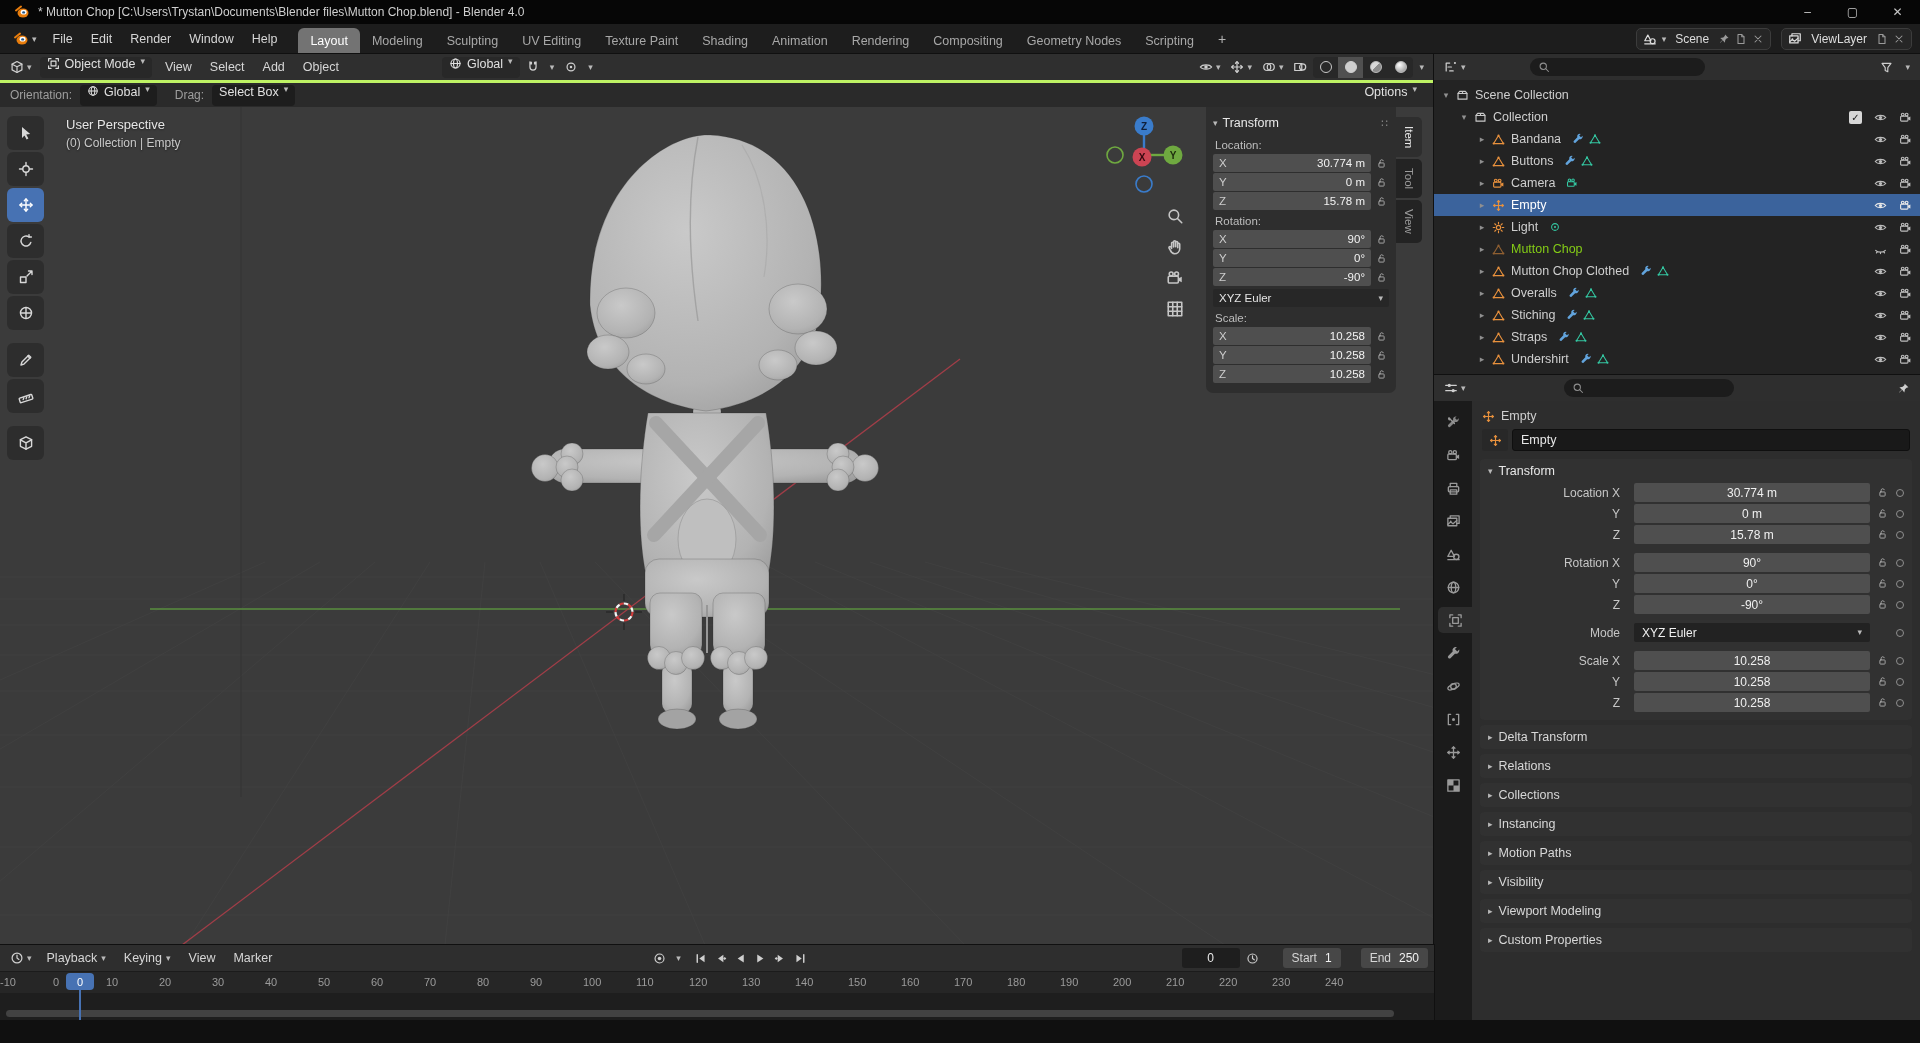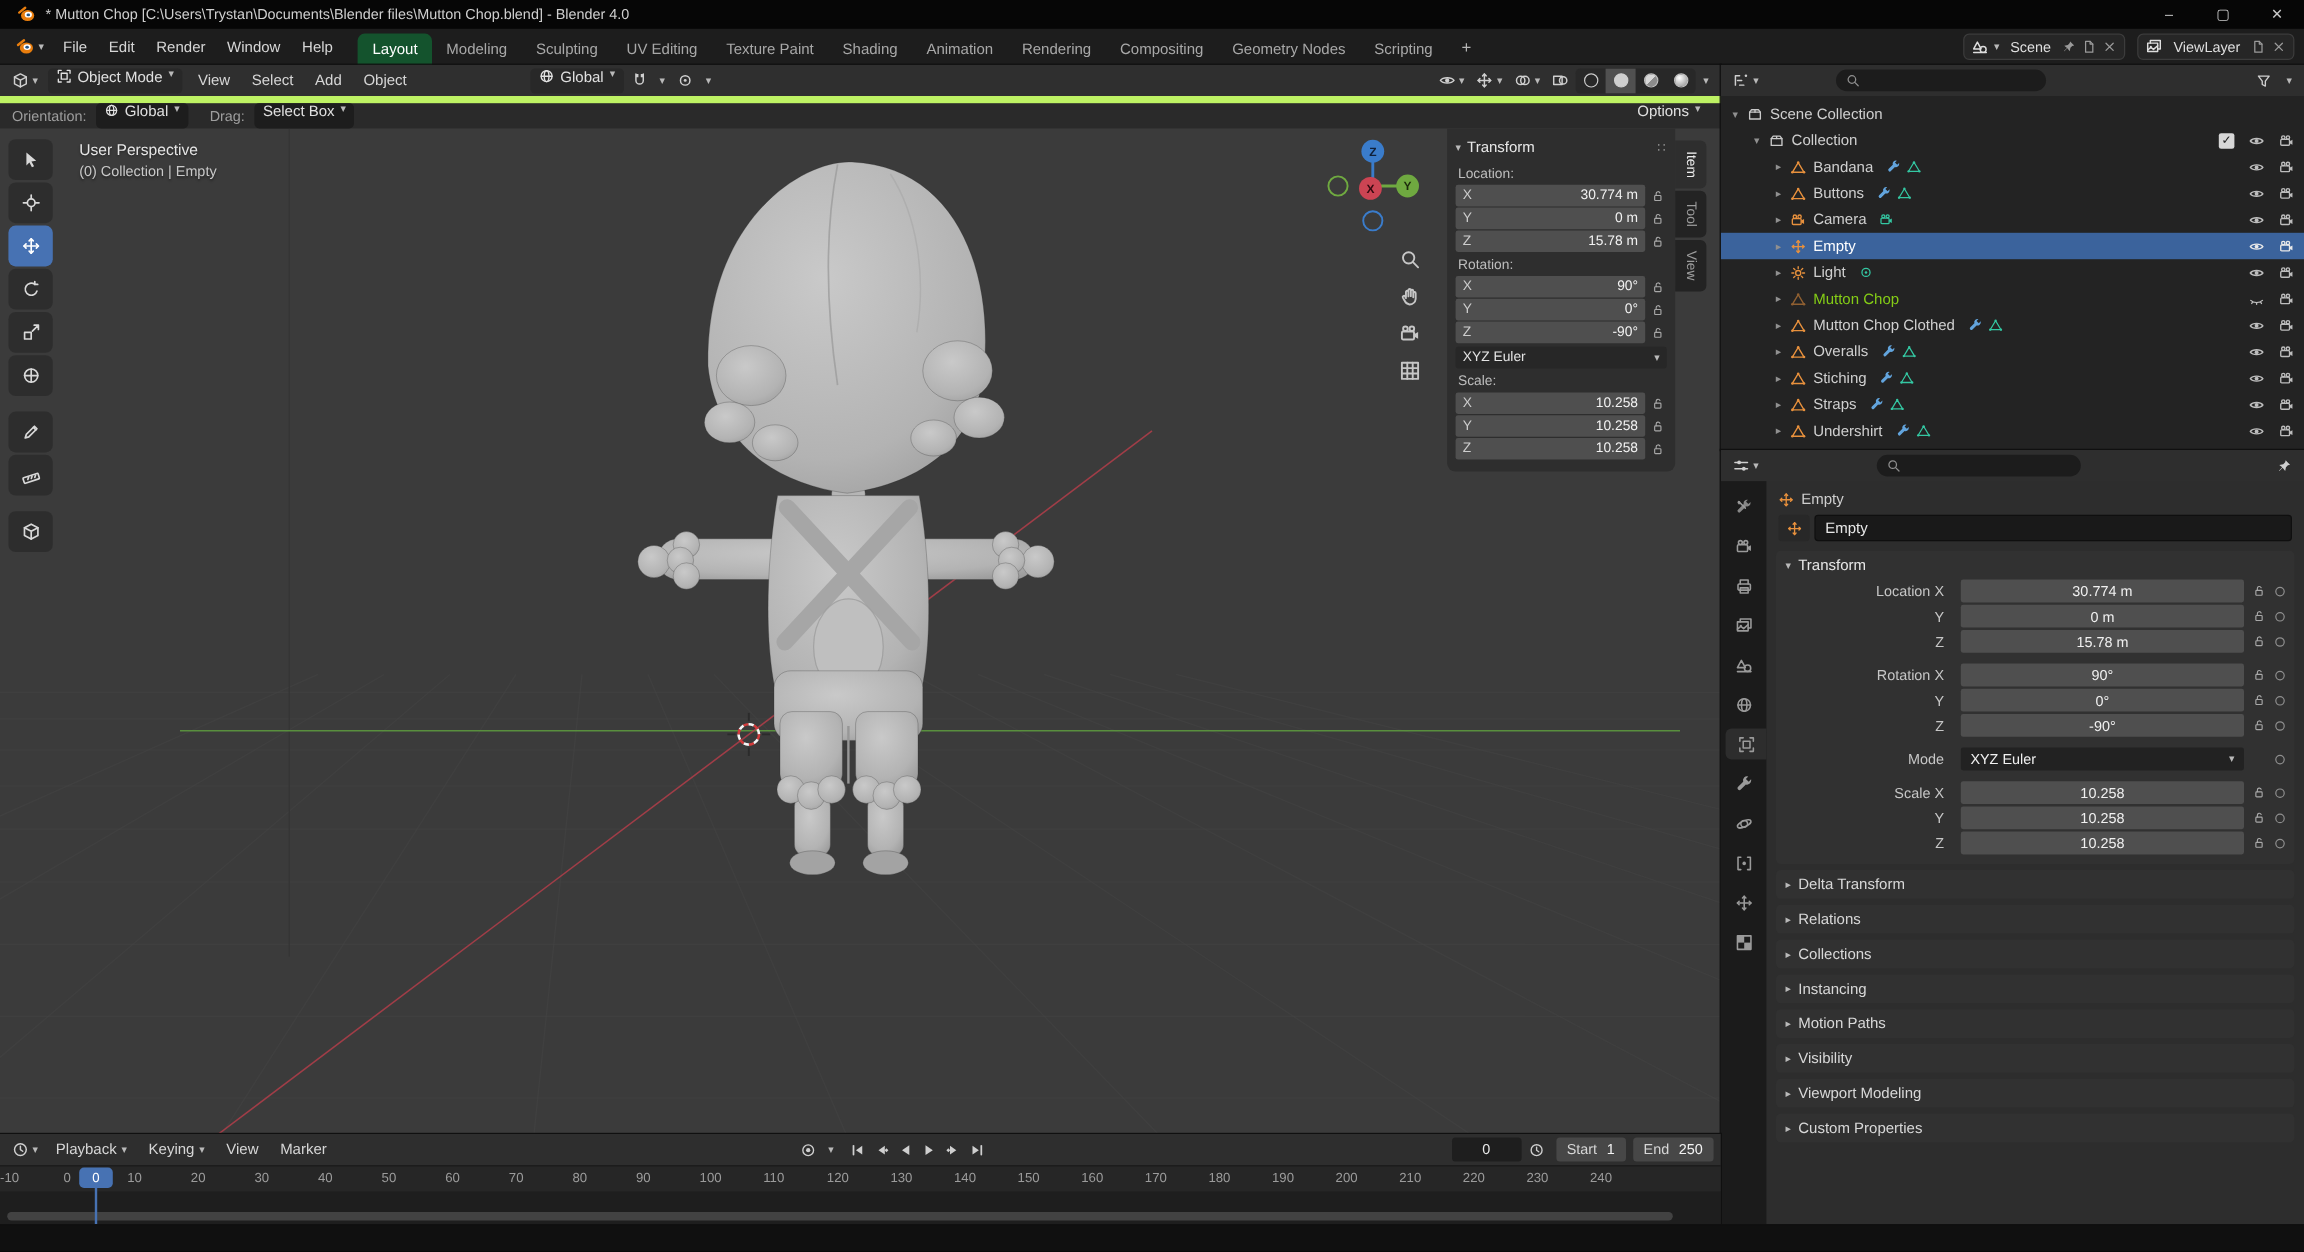--- a/index.html
+++ b/index.html
@@ -14,21 +14,21 @@
 .tb-title{font-size:12px;color:#cfcfcf;white-space:nowrap}
 .win-controls{margin-left:auto;display:flex;height:100%}
 .win-btn{width:45px;display:flex;align-items:center;justify-content:center;color:#c9c9c9;font-size:12px}
 
 .topbar{position:absolute;left:0;top:24px;width:1920px;height:30px;background:#1d1d1d;display:flex;align-items:center;padding:0 8px;gap:2px}
 .tb-logo{display:flex;align-items:center;gap:3px;padding:0 5px}
 .menubar{display:flex;height:100%;align-items:center}
 .menu-item{padding:0 9px;font-size:12.5px;color:#d6d6d6;height:100%;display:flex;align-items:center;gap:4px}
 .workspaces{display:flex;height:100%;margin-left:10px;align-items:flex-end}
 .ws-tab{padding:0 12px;height:26px;display:flex;align-items:center;font-size:12.5px;color:#a8a8a8;border-radius:6px 6px 0 0;white-space:nowrap}
-.ws-tab.active{background:#14532d;color:#fff}
+.ws-tab.active{background:#737373;color:#fff}
 .ws-add{color:#b5b5b5;padding:0 10px;font-size:14px}
 .idblock{display:flex;align-items:center;gap:5px;background:#262626;border:1px solid #3c3c3c;border-radius:5px;height:22px;padding:0 6px;margin-left:8px;color:#dedede}
 .idname{font-size:12px;padding:0 4px}
 .dimi{color:#9a9a9a}
 
 .panel-header{height:26px;background:#2e2e2e;display:flex;align-items:center;padding:0 6px;gap:4px}
 .hbtn{display:flex;align-items:center;gap:3px;padding:0 4px;height:22px;border-radius:4px;color:#cfcfcf}
 .dd{display:flex;gap:5px;background:#282828;border-radius:4px;height:21px;padding:0 7px;font-size:12.5px;color:#e0e0e0;white-space:nowrap}
 .dd.dark{background:#1d1d1d}
 .searchbox{display:flex;align-items:center;gap:5px;background:#1c1c1c;border-radius:10px;height:18px;padding:0 8px;color:#8f8f8f}
@@ -39,21 +39,21 @@
 .vp-header{height:26px;background:#2f2f2f;display:flex;align-items:center;padding:0 6px;gap:4px}
 .vp-center{display:flex;align-items:center;gap:2px;margin-left:90px}
 .vp-right{display:flex;align-items:center;gap:2px;margin-left:auto}
 .seg{display:flex;background:#282828;border-radius:4px;height:21px;overflow:hidden}
 .seg-btn{width:25px;display:flex;align-items:center;justify-content:center;color:#c9c9c9}
 .seg-btn.active{background:#505050}
 .sphere{width:12px;height:12px;border-radius:50%;border:1.2px solid #c9c9c9}
 .sphere.solid{background:#cfcfcf;border-color:#cfcfcf}
 .sphere.mat{background:linear-gradient(135deg,#d8d8d8 50%,#8c8c8c 50%);border-color:#bdbdbd}
 .sphere.rend{background:radial-gradient(circle at 35% 30%,#fff,#8a8a8a);border-color:#bdbdbd}
-.vp-tools{height:27px;background:#2a2a2a;display:flex;align-items:center;gap:8px;padding:0 10px;border-top:6px solid #bef264}
+.vp-tools{height:27px;background:#2a2a2a;display:flex;align-items:center;gap:8px;padding:0 10px;border-top:3px solid #bef264}
 .ts-label{color:#9e9e9e;font-size:12px}
 .vp-canvas{position:absolute;left:0;top:53px;right:0;bottom:0;overflow:hidden}
 .vp-grid,.vp-char{position:absolute;left:0;top:0}
 .vp-cursor3d{position:absolute;left:606px;top:487px;z-index:2}
 .vp-overlaytext{position:absolute;left:66px;top:10px;z-index:4;text-shadow:0 1px 2px rgba(0,0,0,.45)}
 .vp-ot1{font-size:13px;color:#e6e6e6}
 .vp-ot2{font-size:12px;color:#c9c9c9;margin-top:4px}
 .vp-toolbar{position:absolute;left:7px;top:9px;display:flex;flex-direction:column;gap:2px;z-index:5}
 .tool-btn{width:37px;height:34px;border-radius:6px;background:rgba(44,44,44,.85);display:flex;align-items:center;justify-content:center;color:#d8d8d8}
 .tool-btn.active{background:#4772b3;color:#fff}
@@ -121,21 +121,21 @@
 .pr-field.dropdown .chev{margin-left:auto}
 .pr-lock{width:16px;display:flex;justify-content:center;color:#a8a8a8}
 .pr-dot{width:12px;display:flex;justify-content:center;align-items:center}
 .pr-dot::after{content:"";width:6px;height:6px;border:1.4px solid #8f8f8f;border-radius:50%}
 
 .timeline{position:absolute;left:0;top:945px;width:1434px;height:75px;background:#232323;outline:1px solid #101010}
 .tl-header{height:26px;background:#2e2e2e;display:flex;align-items:center;padding:0 6px;gap:2px}
 .transport{display:flex;align-items:center;gap:1px;margin:0 4px}
 .transport .hbtn{padding:0 3px}
 .tl-framefield{width:58px;height:20px;background:#1e1e1e;border-radius:3px;display:flex;align-items:center;justify-content:center;color:#e8e8e8;font-size:12px}
-.tl-rangefield{height:20px;background:#474747;border-radius:3px;display:flex;align-items:center;gap:8px;padding:0 9px;margin-left:4px;font-size:12px}
+.tl-rangefield{height:20px;background:#474747;border-radius:3px;display:flex;align-items:center;gap:8px;padding:0 9px;margin-left:18px;font-size:12px}
 .rf-label{color:#d6d6d6}.rf-val{color:#f2f2f2}
 .tl-ruler{position:absolute;left:0;top:26px;right:0;height:22px;background:#262626;border-top:1px solid #1b1b1b;overflow:hidden}
 .tl-ticks{display:flex}
 .tl-tick{width:53px;font-size:11px;color:#9b9b9b;padding-top:4px;flex:none}
 .tl-track{position:absolute;left:0;top:48px;right:0;bottom:0;background:#1e1e1e}
 .tl-scrollbar{position:absolute;left:6px;right:40px;bottom:3px;height:7px;border-radius:4px;background:#424242}
 .tl-playhead{position:absolute;left:0;top:28px;z-index:3}
 .tl-ph-pill{position:absolute;left:66px;top:0;width:28px;height:17px;background:#4772b3;border-radius:4px;color:#fff;font-size:11px;display:flex;align-items:center;justify-content:center}
 .tl-ph-line{position:absolute;left:79px;top:17px;width:2px;height:30px;background:#4772b3}
 

